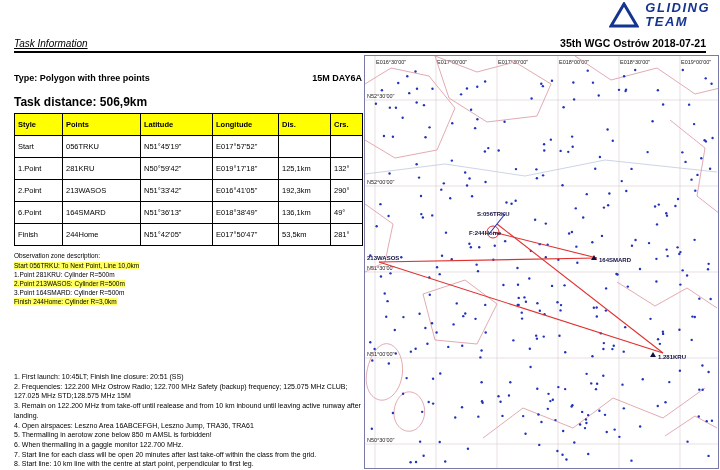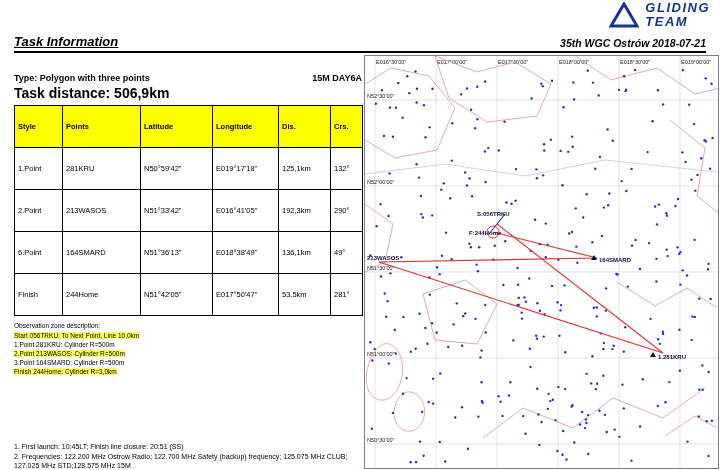--- a/index.html
+++ b/index.html
@@ -3,27 +3,27 @@
 <meta charset="utf-8">
 <style>
   *{margin:0;padding:0;box-sizing:border-box;}
   html,body{width:720px;height:470px;overflow:hidden;background:#fff;
     font-family:"Liberation Sans",sans-serif;color:#000;}
   .page{position:relative;width:720px;height:408px;}
   .logo{position:absolute;top:1px;right:10px;display:flex;align-items:center;gap:6px;}
   .logo-text{font-weight:bold;font-style:italic;color:#15348f;font-size:13px;line-height:14px;letter-spacing:1.5px;text-align:left;}
   .header{position:absolute;left:14px;right:14px;top:35px;height:18px;border-bottom:2px solid #000;
     display:flex;justify-content:space-between;align-items:flex-end;padding-bottom:2px;}
-  .header .title{font-size:13px;font-weight:bold;font-style:italic;text-decoration:underline;}
-  .header .event{font-size:10.5px;font-weight:bold;font-style:italic;}
+  .header .title{font-size:10px;font-weight:normal;font-style:italic;text-decoration:underline;}
+  .header .event{font-size:10.5px;font-weight:bold;}
   .left{position:absolute;left:14px;top:61px;width:348px;}
   .type-row{display:flex;justify-content:space-between;font-weight:bold;font-size:9px;margin-top:12px;}
-  .dist{font-weight:bold;font-size:14px;margin-top:2px;}
+  .dist{font-weight:bold;font-size:12px;margin-top:12px;}
   table{border-collapse:collapse;margin-top:4px;width:348px;table-layout:fixed;}
-  th,td{border:1px solid #000;font-size:7.5px;padding:16px 3px;text-align:left;height:12px;overflow:hidden;white-space:nowrap;}
+  th,td{border:1px solid #000;font-size:7.5px;padding:6px 3px;text-align:left;height:12px;overflow:hidden;white-space:nowrap;}
   th{background:#ffff00;}
   .obs{margin-top:5px;font-size:6.5px;line-height:9px;}
   .obs-title{margin-bottom:1px;}
   .obs-line span.hl{background:#ffff5e;}
   .notes{margin-top:66px;font-size:7px;line-height:9.7px;}
   .map{position:absolute;left:364px;top:55px;width:355px;height:414px;border:1px solid #7a7aa8;background:#fff;}
   .map svg{display:block;overflow:hidden;}
   svg text{font-family:"Liberation Sans",sans-serif;}
 </style>
 </head>
@@ -66,20 +66,28 @@
         <tr>
           <th>Style</th>
           <th>Points</th>
           <th>Latitude</th>
           <th>Longitude</th>
           <th>Dis.</th>
           <th>Crs.</th>
         </tr>
       </thead>
       <tbody>
+          <tr>
+            <td>Start</td>
+            <td>056TRKU</td>
+            <td>N51°45'19"</td>
+            <td>E017°57'52"</td>
+            <td></td>
+            <td></td>
+          </tr>
           <tr>
             <td>1.Point</td>
             <td>281KRU</td>
             <td>N50°59'42"</td>
             <td>E019°17'18"</td>
             <td>125,1km</td>
             <td>132°</td>
           </tr>
           <tr>
             <td>2.Point</td>

